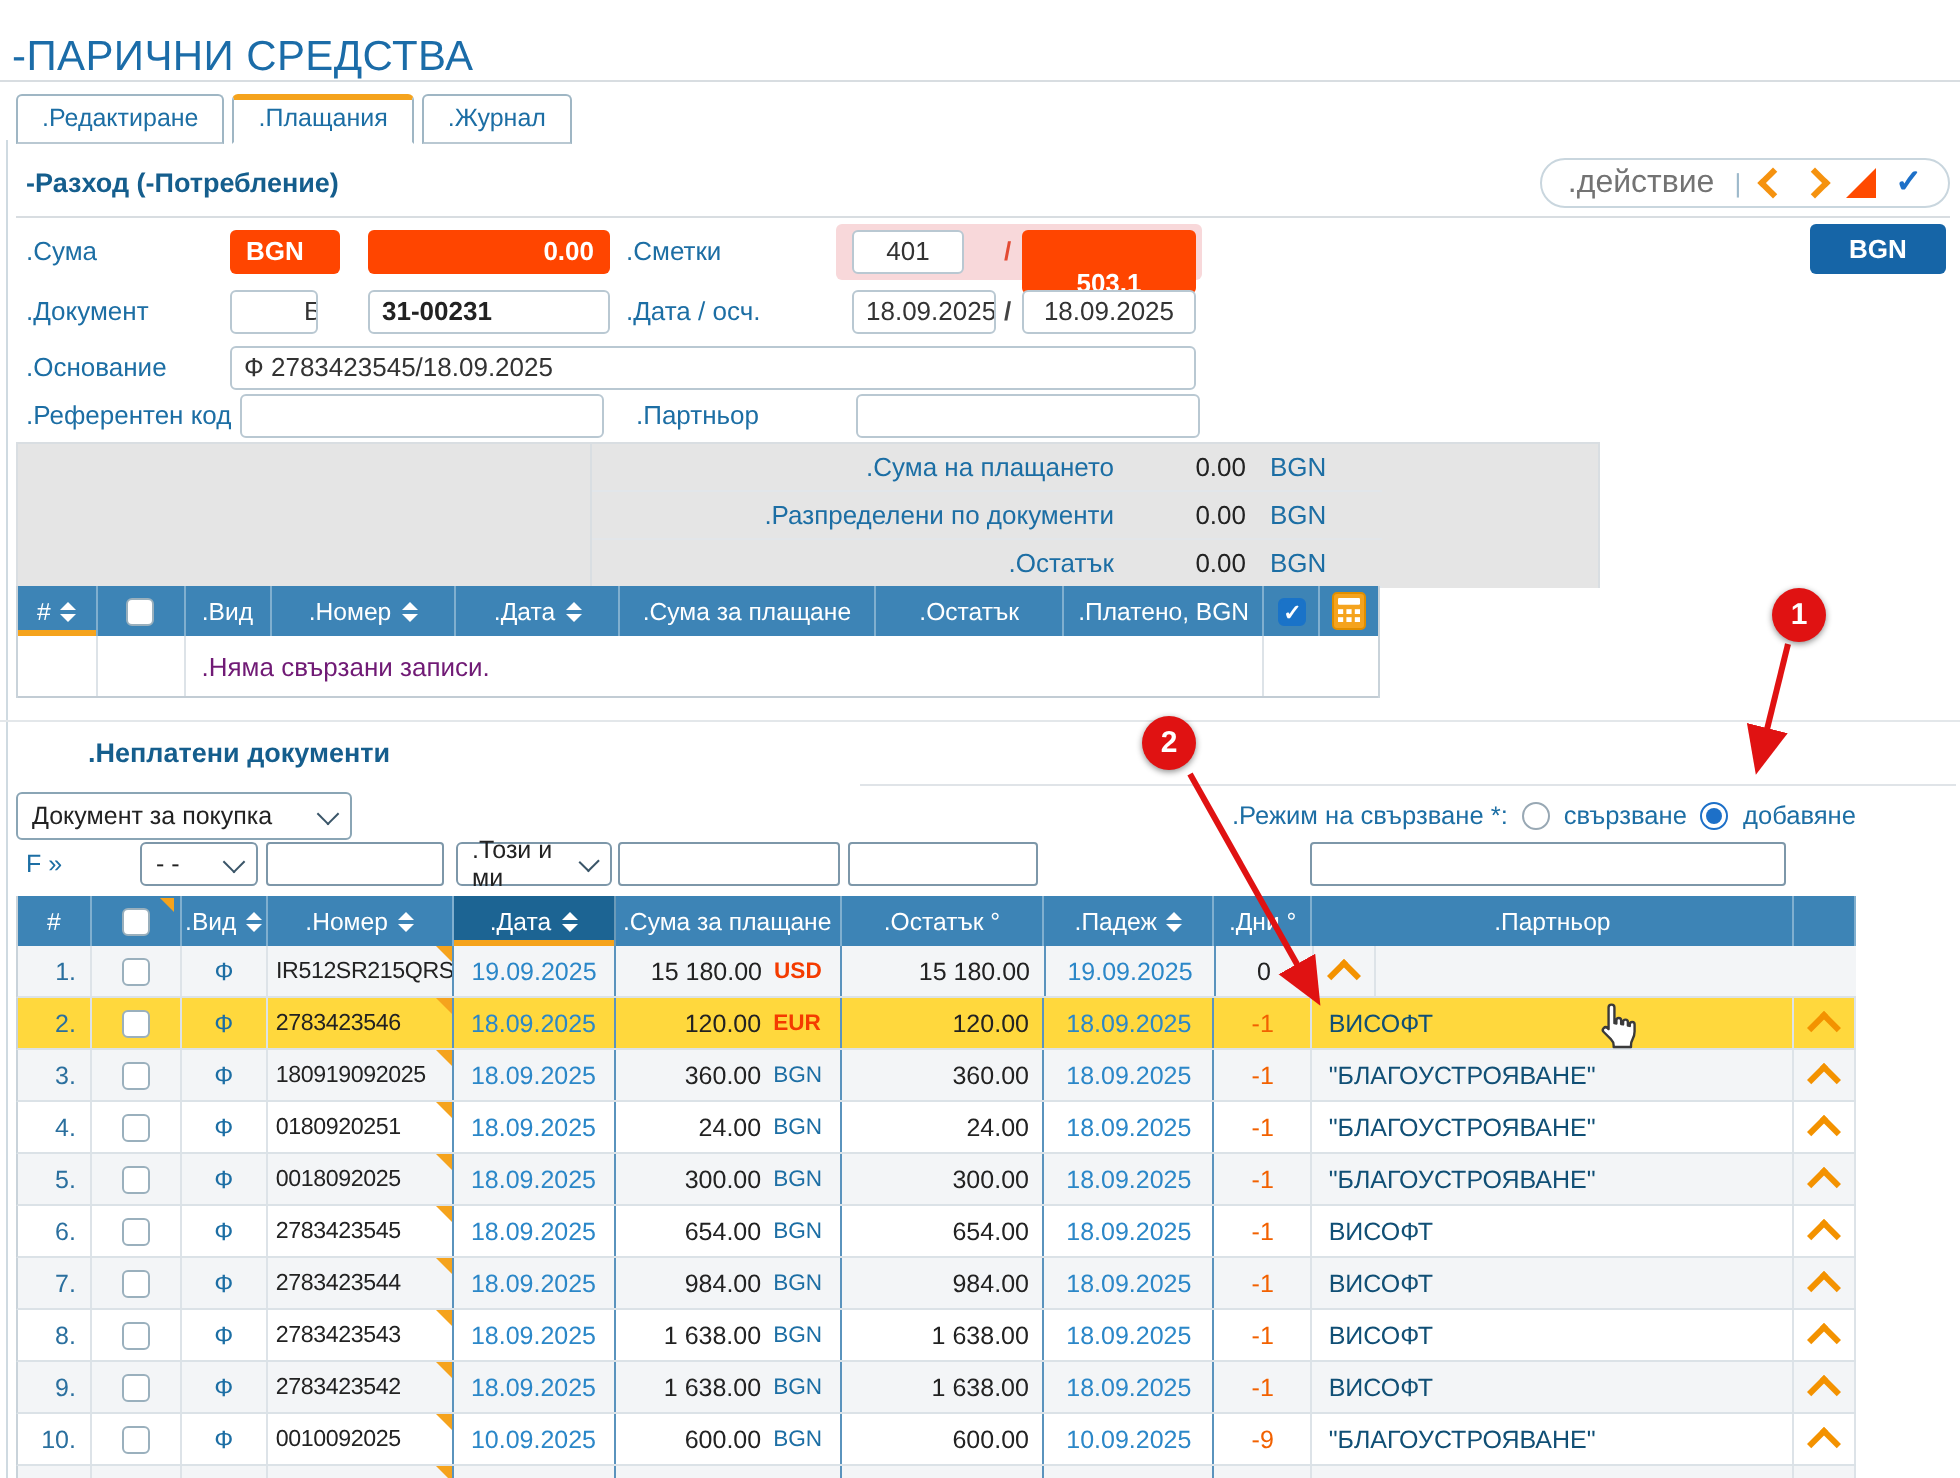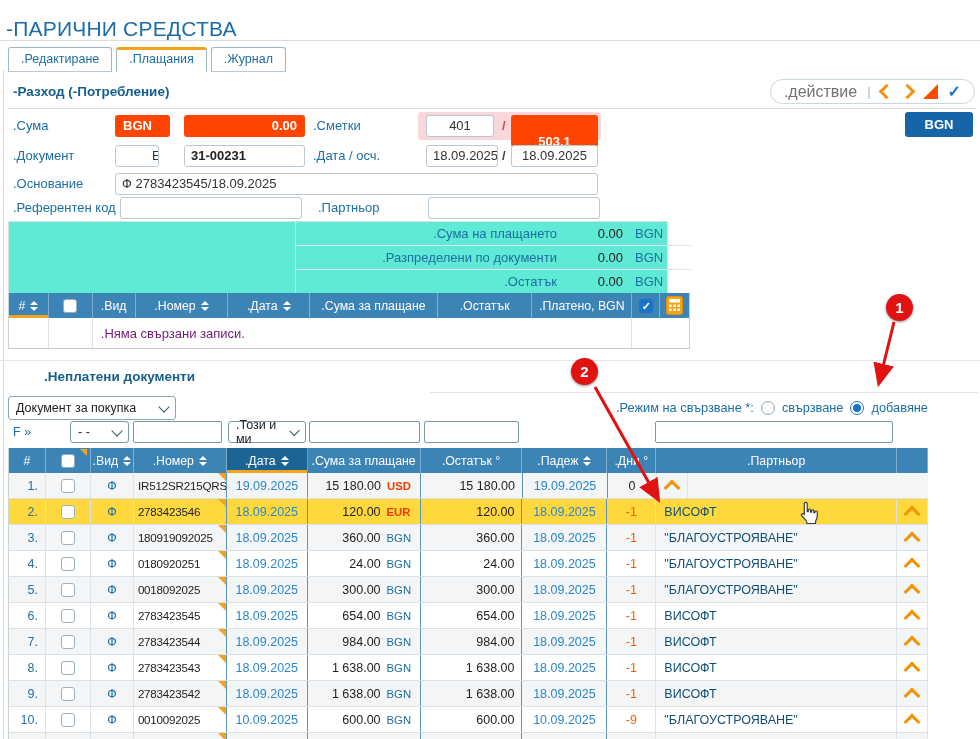--- a/index.html
+++ b/index.html
@@ -38,22 +38,22 @@
   .obox{background:#ff4500;color:#fff;font-weight:700;border-radius:3px;height:22px;line-height:22px;padding:0 8px;}
   .obox.right{text-align:right;}
   .obox.center{text-align:center;padding:16px;}
   .pink-strip{background:#f8d8da;border-radius:3px;}
   .slash-red{color:#e34a33;font-weight:700;line-height:22px;}
   .slash-dark{color:#444;font-weight:700;line-height:22px;}
   .bgn-btn{background:#1665a7;color:#fff;font-weight:700;border-radius:3px;width:68px;height:25px;
            display:flex;align-items:center;justify-content:center;font-size:13px;cursor:pointer;}
 
   
-  .summary{left:8px;top:221px;width:660px;display:grid;grid-template-columns:287px 273px 62px 60px;
-           grid-auto-rows:24px;border:1px solid #d9dee2;border-bottom:none;background:#5eead4;}
+  .summary{left:8px;top:221px;width:792px;display:grid;grid-template-columns:287px 273px 62px 60px;
+           grid-auto-rows:24px;border:1px solid #d9dee2;border-bottom:none;background:#e5e5e5;}
   .sum-left{grid-row:1/4;border-right:1px solid #d9dee2;}
   .sum-lab{color:#1c6ea4;text-align:right;padding-right:12px;line-height:23px;border-bottom:1px solid #e2e6ea;}
   .sum-val{text-align:right;padding-right:8px;line-height:23px;border-bottom:1px solid #e2e6ea;color:#222;}
   .sum-cur{color:#1c6ea4;padding-left:4px;line-height:23px;border-bottom:1px solid #e2e6ea;}
 
   
   .ltable{left:8px;top:293px;width:682px;border-left:1px solid #c9d3da;border-right:1px solid #c9d3da;}
   .lt-head{display:flex;height:25px;background:#3d84b6;color:#fff;font-size:12.3px;align-items:stretch;}
   .lh{display:flex;align-items:center;justify-content:center;border-right:1px solid rgba(255,255,255,.35);box-sizing:border-box;}
   .lh.sorted{box-shadow:inset 0 -3px #f5a31d;}
@@ -149,21 +149,21 @@
   <span class="tri-icon"></span>
   <span class="check-icon">✓</span>
 </div>
 <div class="abs sec1-rule"></div>
 
 <div class="abs lab" style="left:13px;top:115px;">.Сума</div>
 <div class="abs obox" style="left:115px;top:115px;width:55px;">BGN</div>
 <div class="abs obox right" style="left:184px;top:115px;width:121px;">0.00</div>
 <div class="abs lab" style="left:313px;top:115px;text-align:right;">.Сметки</div>
 <div class="abs pink-strip" style="left:418px;top:112px;width:183px;height:28px;"></div>
-<div class="abs input center" style="left:426px;top:115px;width:68px;">401</div>
+<div class="abs input center" style="left:426px;top:115px;width:56px;">401</div>
 <div class="abs slash-red" style="left:502px;top:115px;">/</div>
 <div class="abs obox center" style="left:511px;top:115px;width:87px;">503.1</div>
 <div class="abs bgn-btn" style="left:905px;top:112px;">BGN</div>
 
 <div class="abs lab" style="left:13px;top:145px;">.Документ</div>
 <div class="abs input" style="left:115px;top:145px;width:36px;padding-left:36px;">ББ</div>
 <div class="abs input bold" style="left:184px;top:145px;width:121px;">31-00231</div>
 <div class="abs lab" style="left:313px;top:145px;">.Дата / осч.</div>
 <div class="abs input center" style="left:426px;top:145px;width:72px;">18.09.2025</div>
 <div class="abs slash-dark" style="left:502px;top:145px;">/</div>

